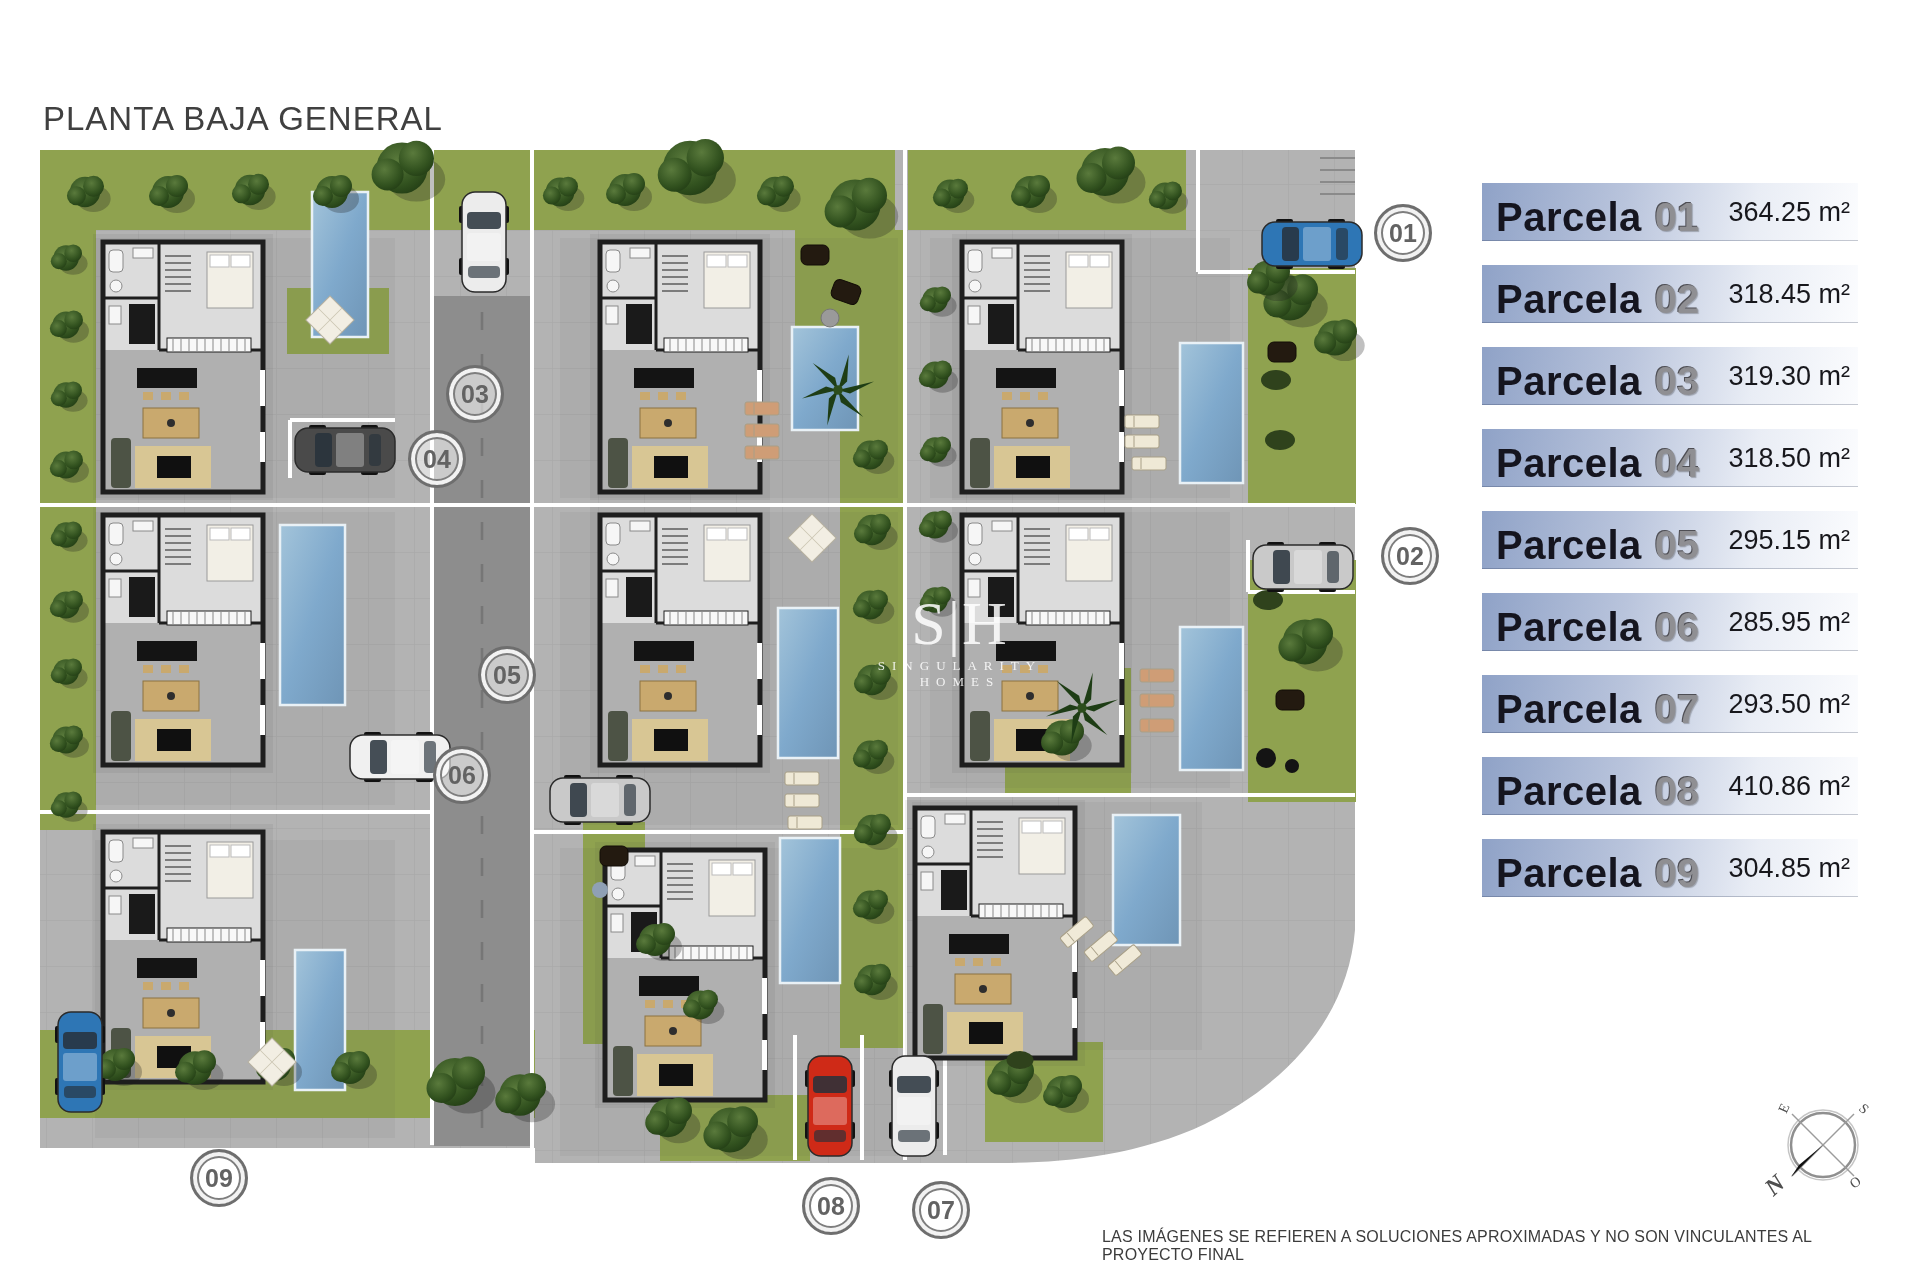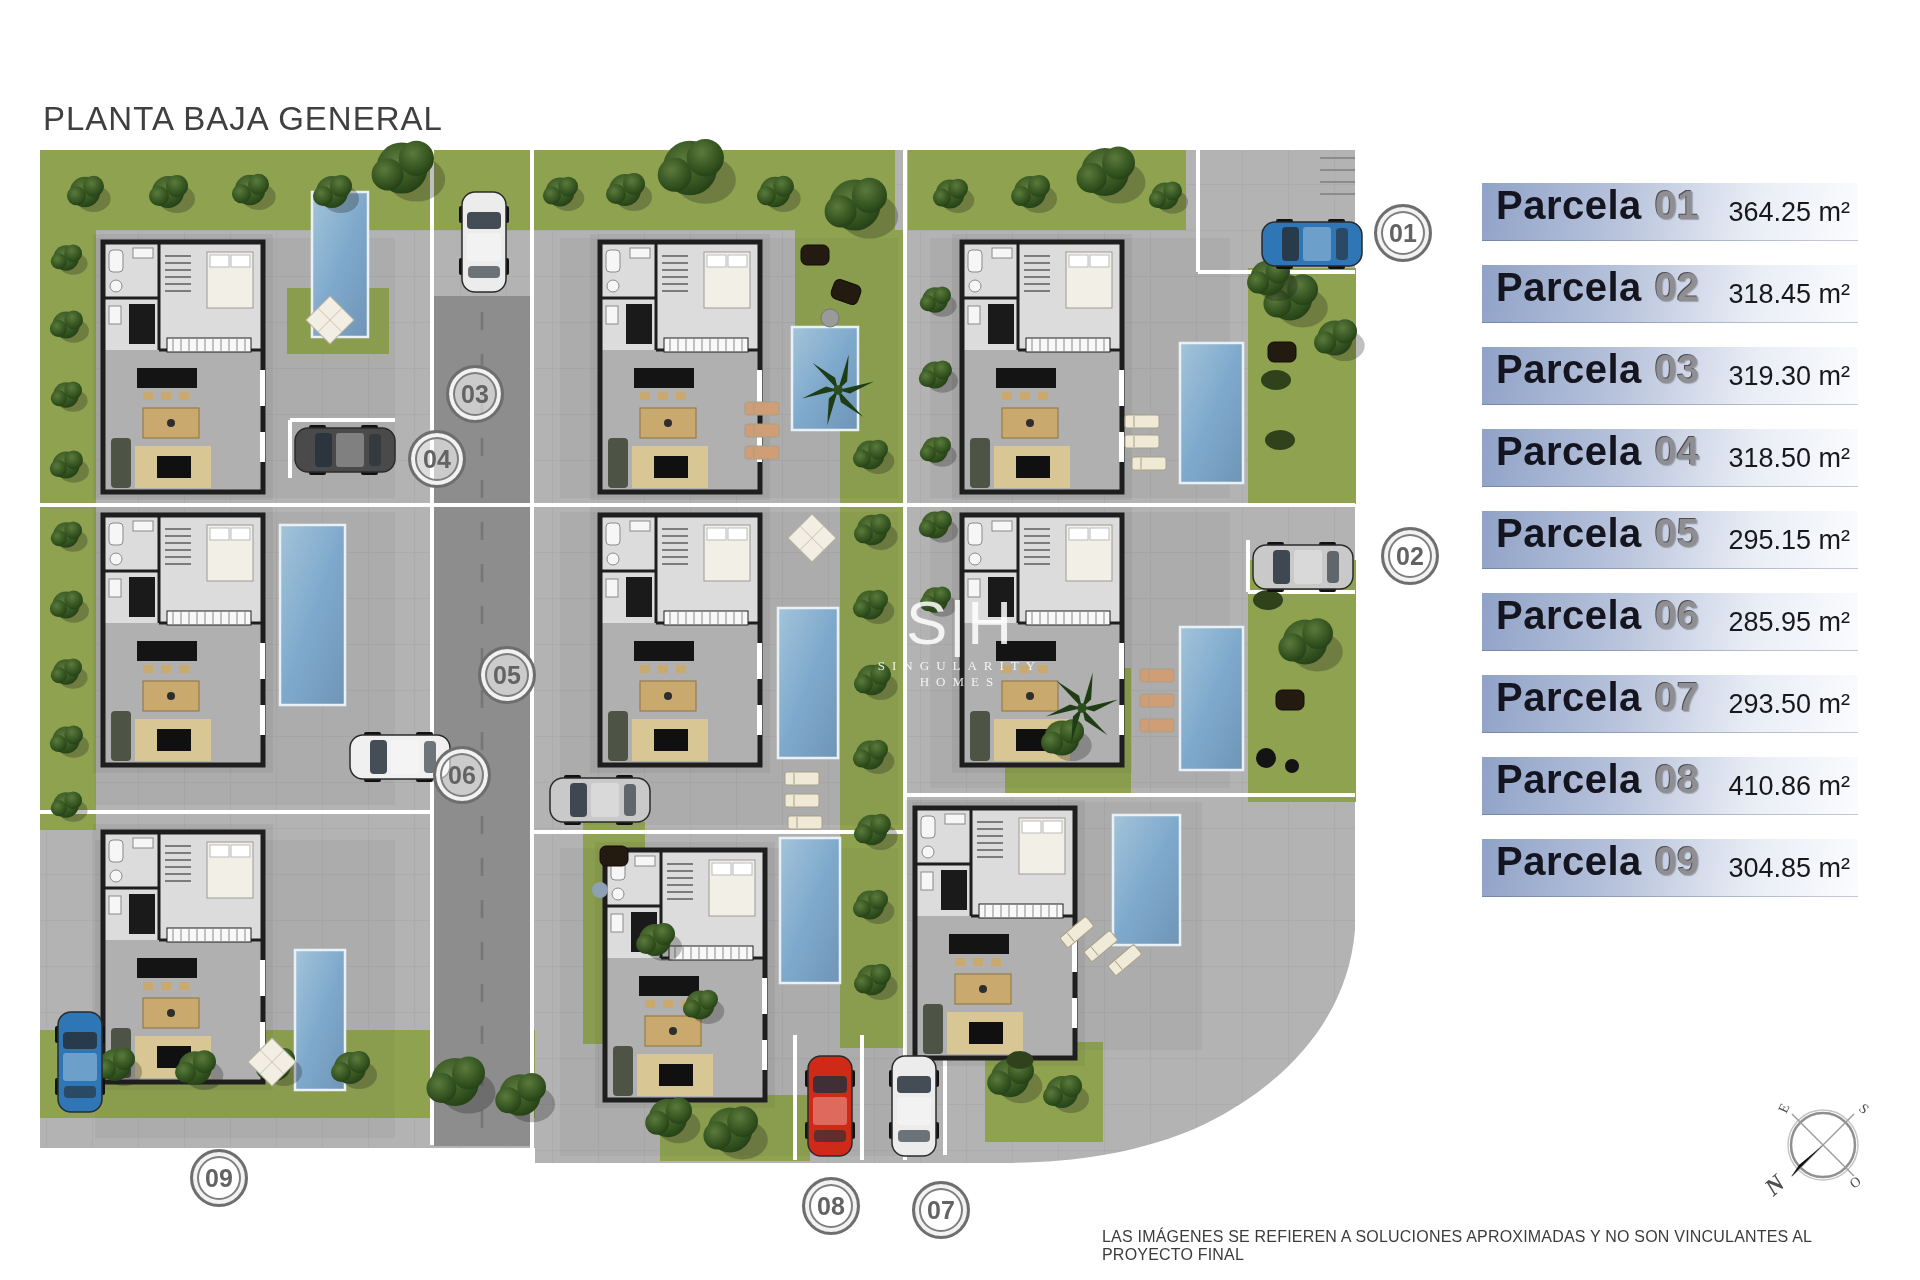--- a/index.html
+++ b/index.html
@@ -22,37 +22,37 @@
     box-shadow:inset 0 0 0 4px rgba(255,255,255,0.9), inset 0 0 0 6px #7e7e7e;
     display:flex;align-items:center;justify-content:center;
     font-size:25px;font-weight:700;color:#636363;
   }
   
   .legend{position:absolute;left:1482px;top:183px;width:376px;}
   .legend-row{
     position:relative;height:57px;margin-bottom:24px;
     background:linear-gradient(100deg,#8fa2c7 0%,#b9c4dc 38%,#e9edf5 72%,#fbfcfe 100%);
     border-bottom:1px solid rgba(40,50,80,0.25);
-    display:flex;align-items:flex-start;
+    display:flex;align-items:flex-end;
   }
   .legend-name{font-size:40px;font-weight:700;color:#15151f;margin-left:14px;letter-spacing:0.5px;}
   .legend-num{
     font-size:40px;font-weight:700;color:#8f8f93;margin-left:13px;
     text-shadow:-1px -1px 0 #4e4e54, 1px 1px 1px rgba(0,0,0,0.25);
   }
   .legend-area{
     position:absolute;right:8px;top:50%;transform:translateY(-50%);
     font-size:27px;font-weight:400;color:#17171c;
   }
   
   .watermark{
     position:absolute;left:840px;top:592px;width:240px;text-align:center;
     color:rgba(255,255,255,0.85);pointer-events:none;
   }
-  .watermark .logo{font-family:Liberation Sans, sans-serif;font-size:62px;line-height:62px;letter-spacing:2px;}
+  .watermark .logo{font-family:Liberation Serif, serif;font-size:62px;line-height:62px;letter-spacing:2px;}
   .watermark .wname{font-family:"Liberation Serif", serif;font-size:13px;letter-spacing:7px;margin-top:4px;text-align:center;}
   
   .compass{position:absolute;left:1758px;top:1088px;}
   .compass text{font-family:"Liberation Serif", serif;fill:#4f4f4f;}
   
   .disclaimer{
     position:absolute;right:58px;top:1228px;width:760px;text-align:left;
     font-size:16px;color:#3c3c3c;letter-spacing:0.2px;
   }
 </style>

